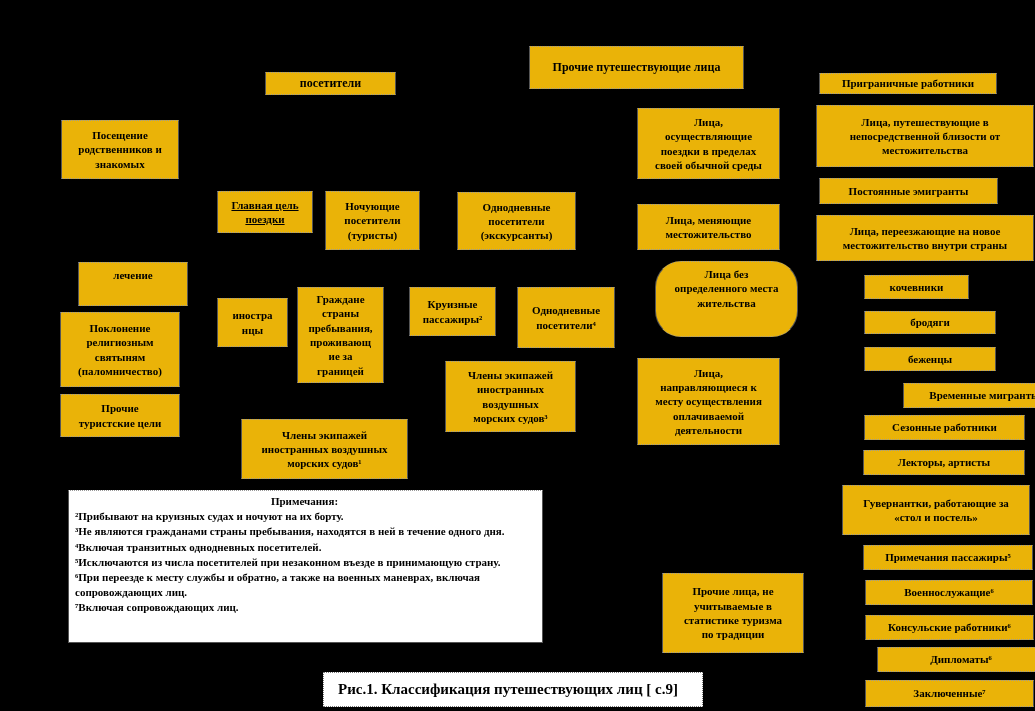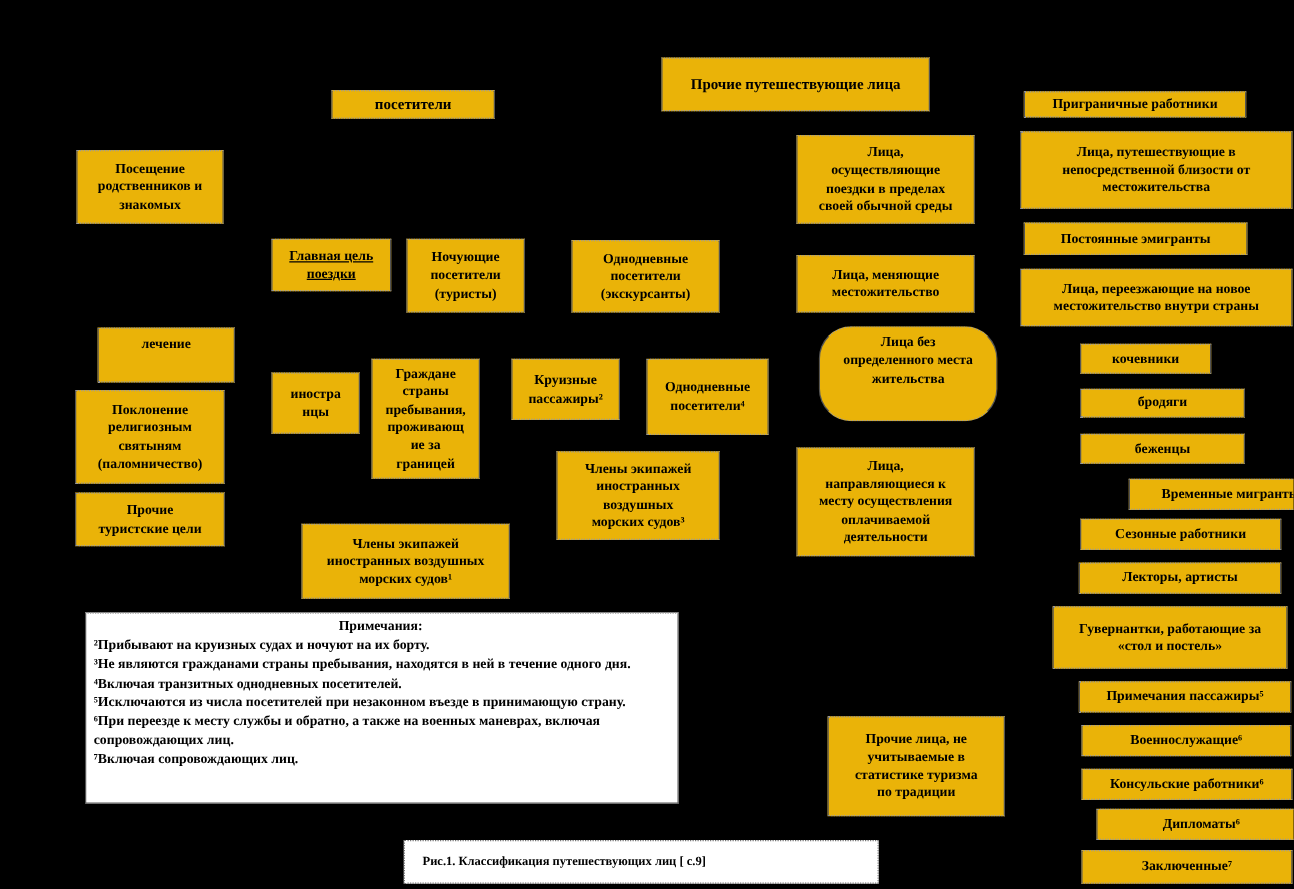--- a/index.html
+++ b/index.html
@@ -51,21 +51,21 @@
   }
   .notes-title { text-align: center; }
   .note-line { text-align: left; }
   .caption-box {
     position: absolute;
     box-sizing: border-box;
     background: #ffffff;
     border: 1px dotted #777777;
     color: #000000;
     font-weight: bold;
-    font-size: 10px;
+    font-size: 15px;
     display: flex;
     align-items: center;
     padding-left: 14px;
     overflow: hidden;
   }
 </style>
 </head>
 <body>
 
 <div class="stage">

